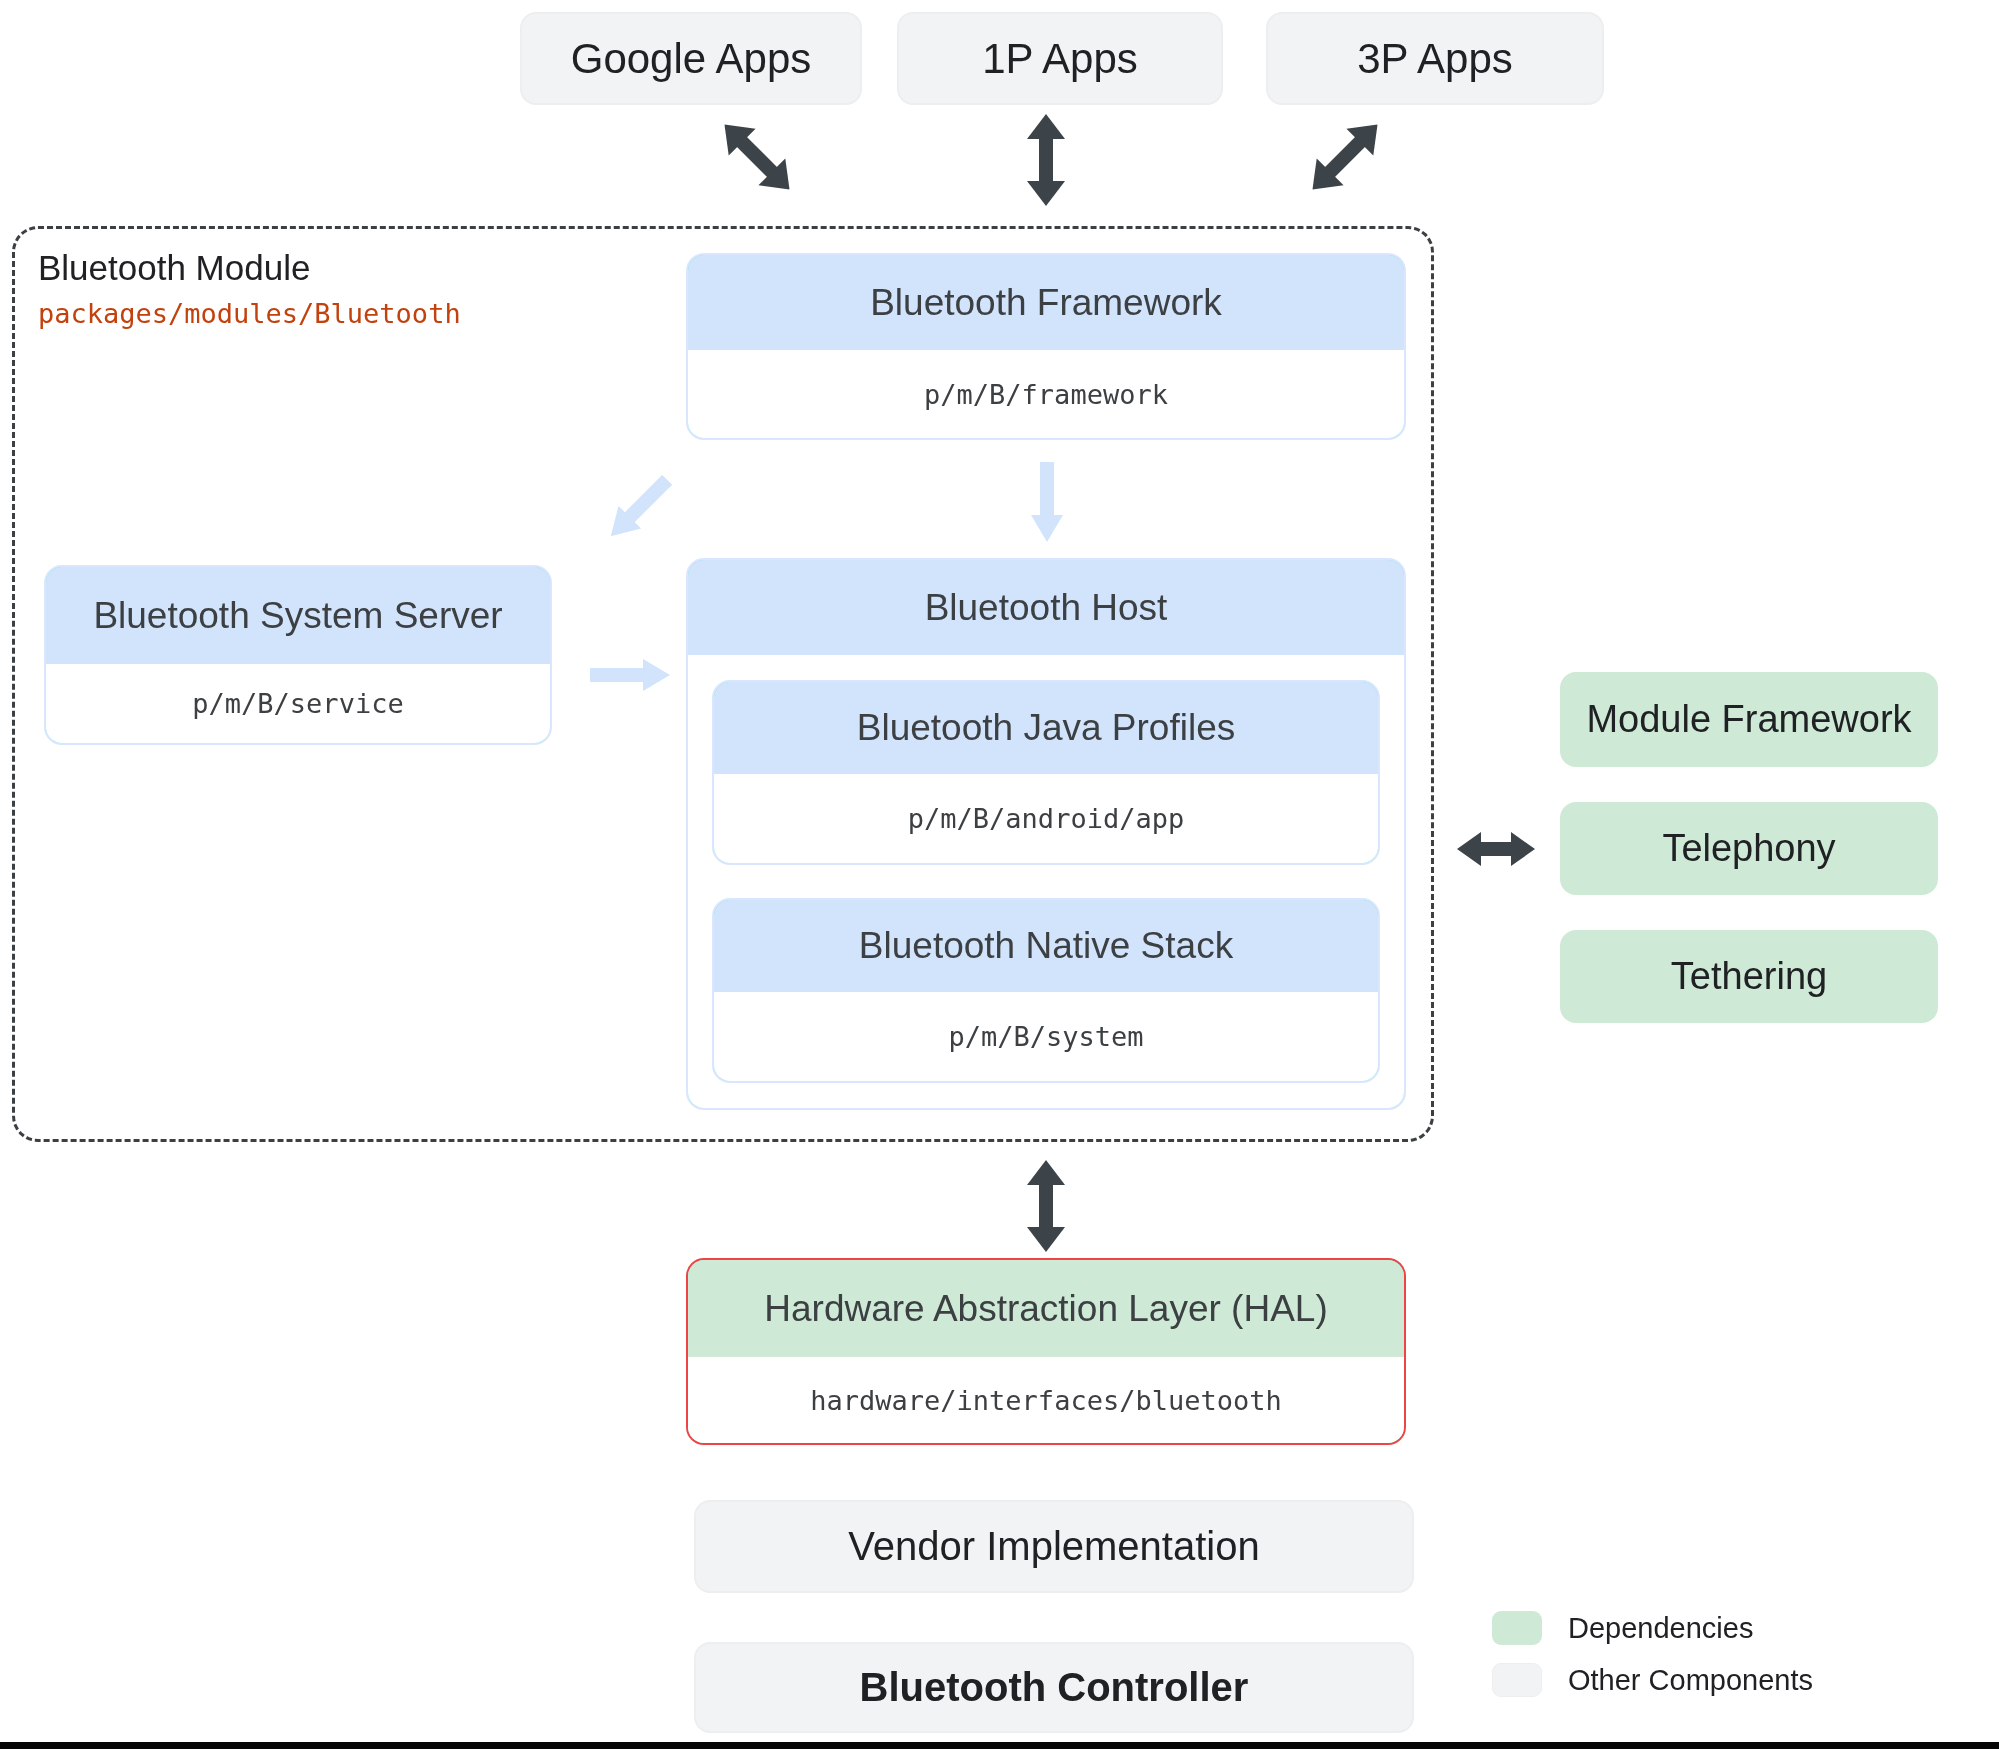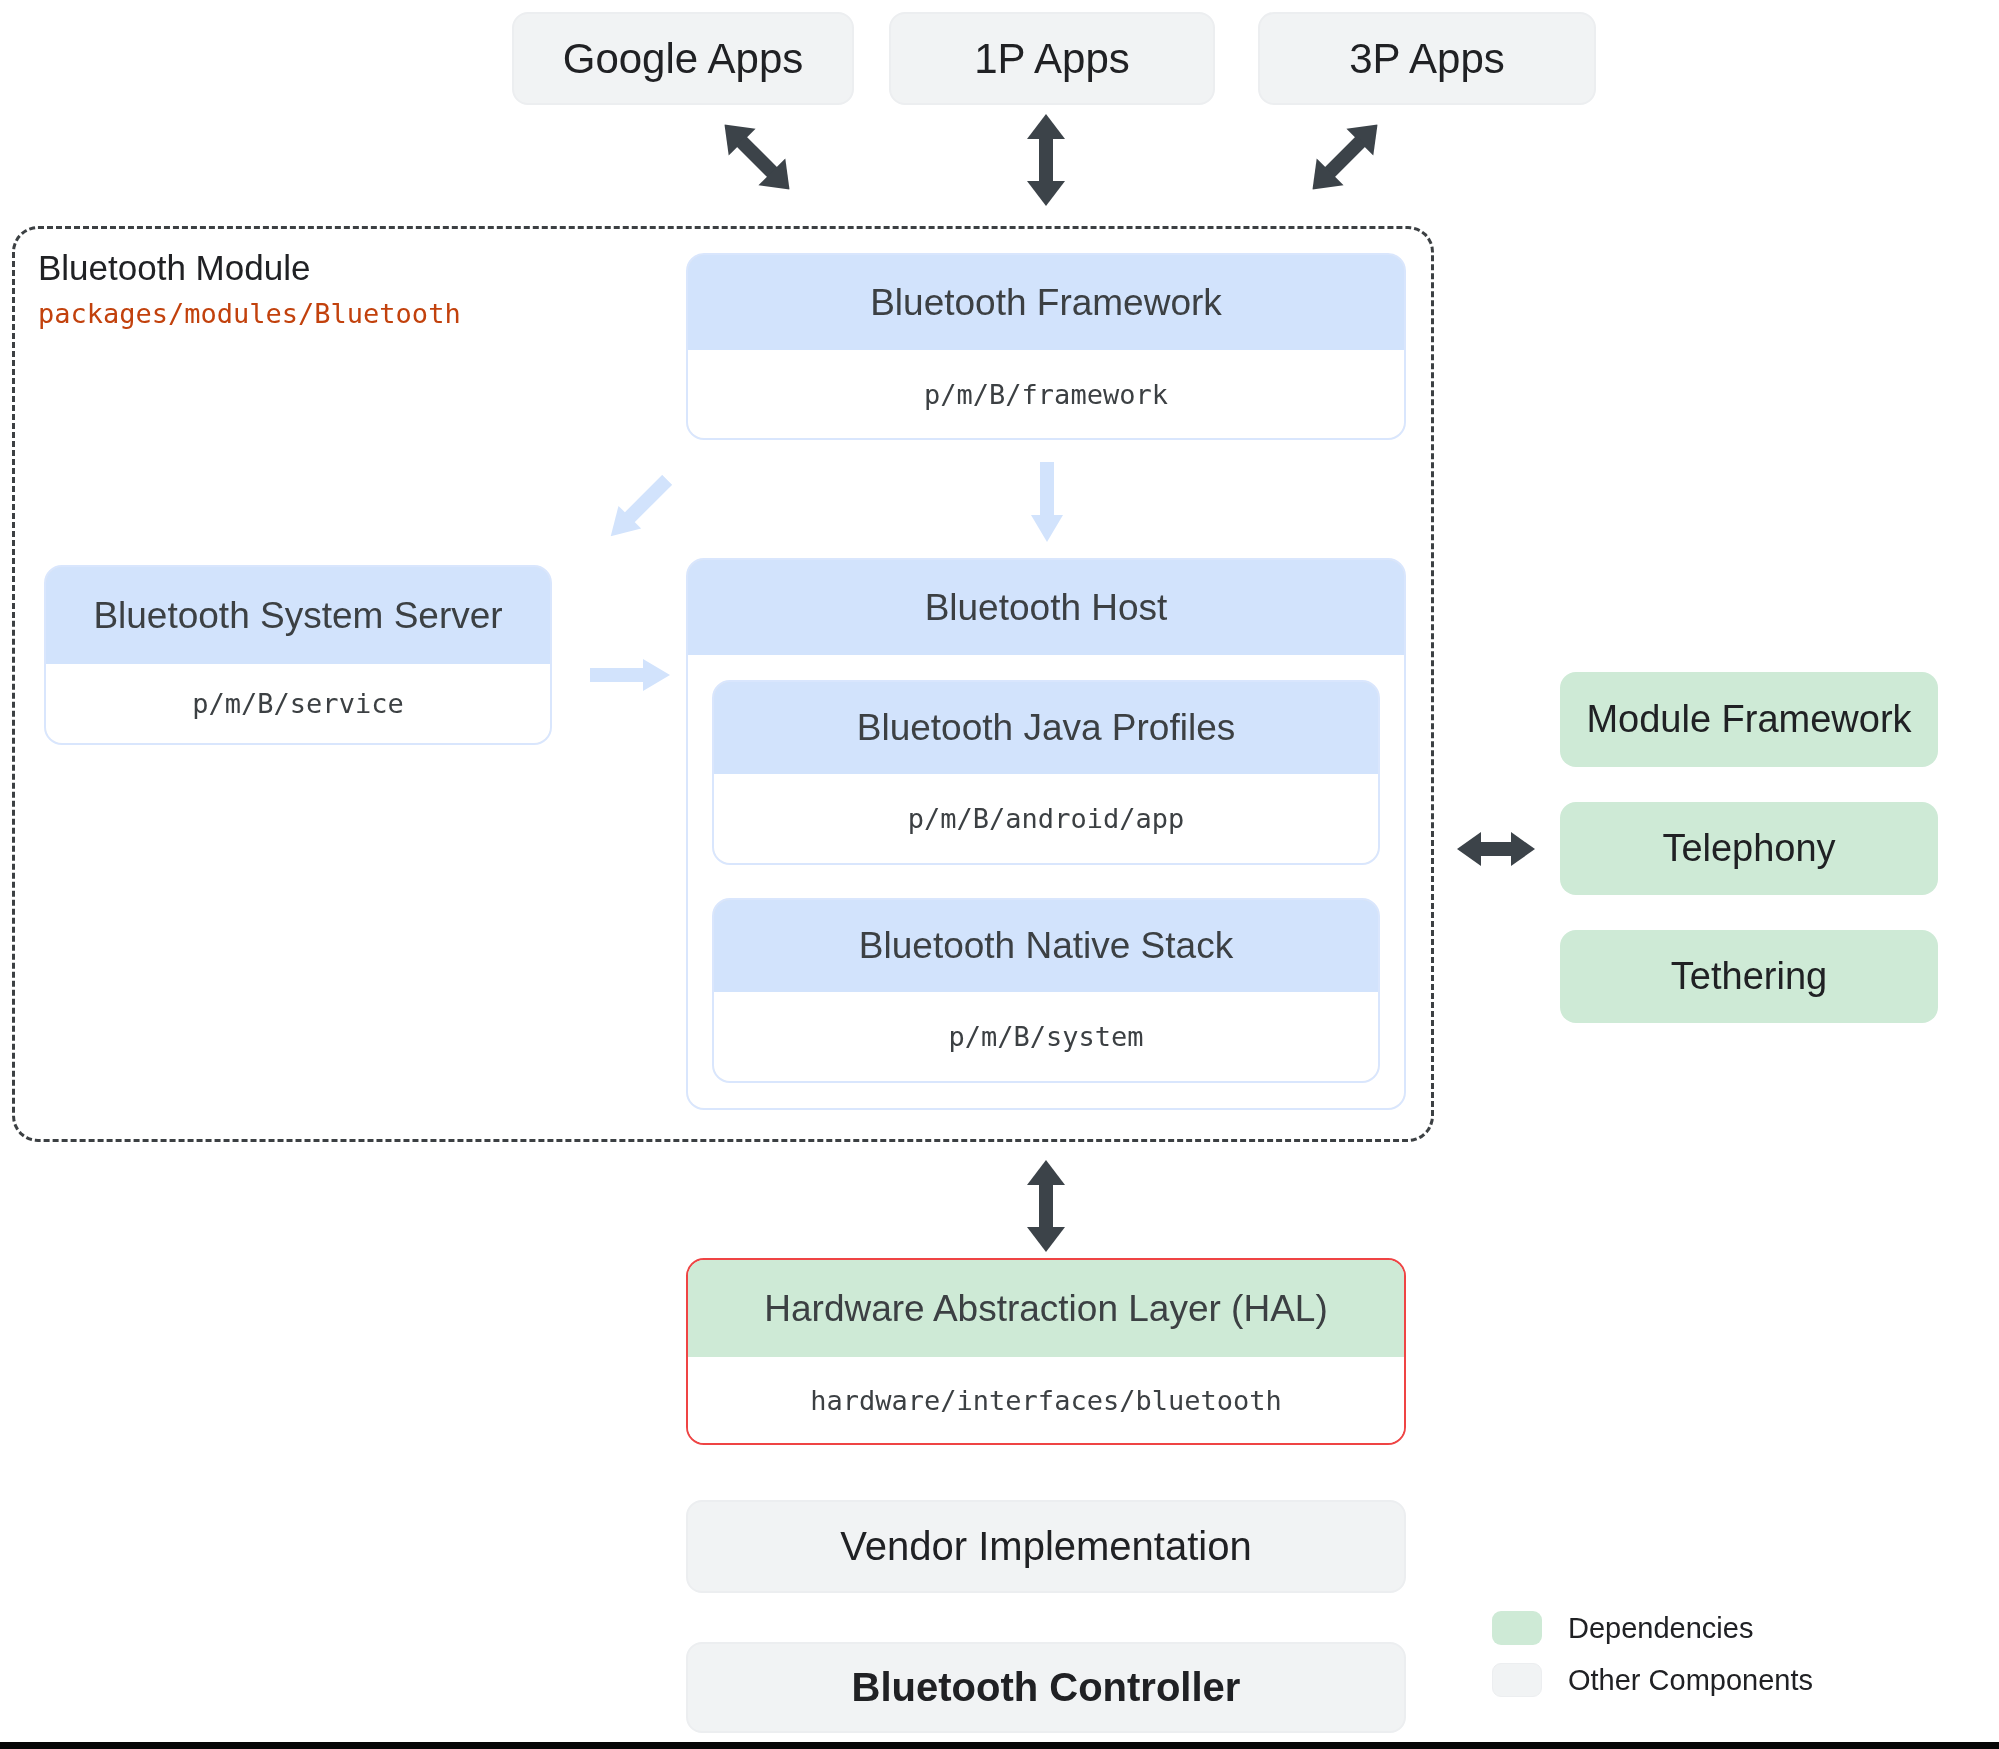--- a/index.html
+++ b/index.html
@@ -3,28 +3,28 @@
 <meta charset="utf-8">
 <style>
   html,body{margin:0;padding:0;background:#ffffff;}
   body{font-family:"Liberation Sans", sans-serif;color:#202124;}
   #canvas{position:relative;width:1999px;height:1749px;background:#ffffff;overflow:hidden;}
 
   .abs{position:absolute;}
 
   
   .box{display:flex;align-items:center;justify-content:center;border-radius:16px;box-sizing:border-box;}
-  .box-gray{background:#f1f3f4;border:2px solid #eceef0;color:#202124;}
+  .box-gray{background:#f1f3f4;border:2px solid #eceef0;color:#202124;margin-left:8px;}
   .box-green{background:#ceead6;color:#202124;}
   .app-label{font-size:42px;}
   .dep-label{font-size:38px;}
   .other-label{font-size:40px;}
 
   
-  .panel{display:flex;flex-direction:column;border-radius:18px;overflow:hidden;box-sizing:border-box;background:#e5e5e5;justify-content:center;}
+  .panel{display:flex;flex-direction:column;border-radius:18px;overflow:hidden;box-sizing:border-box;background:#5eead4;justify-content:center;}
   .panel.blue{border:2px solid #d9e6fd;}
   .panel.green{border:2px solid #ef4444;}
   .panel .head{flex:0 0 auto;display:flex;align-items:center;justify-content:center;font-size:37px;color:#3c4043;}
   .panel.blue .head{background:#d2e3fc;}
   .panel.green .head{background:#ceead6;}
   .panel .body{flex:1 1 auto;display:flex;align-items:center;justify-content:center;background:#ffffff;
                font-family:"DejaVu Sans Mono", monospace;font-size:27px;color:#3c4043;letter-spacing:0px;}
 
   
   .dashed{border:3px dashed #3c4043;border-radius:26px;box-sizing:border-box;background:transparent;}

